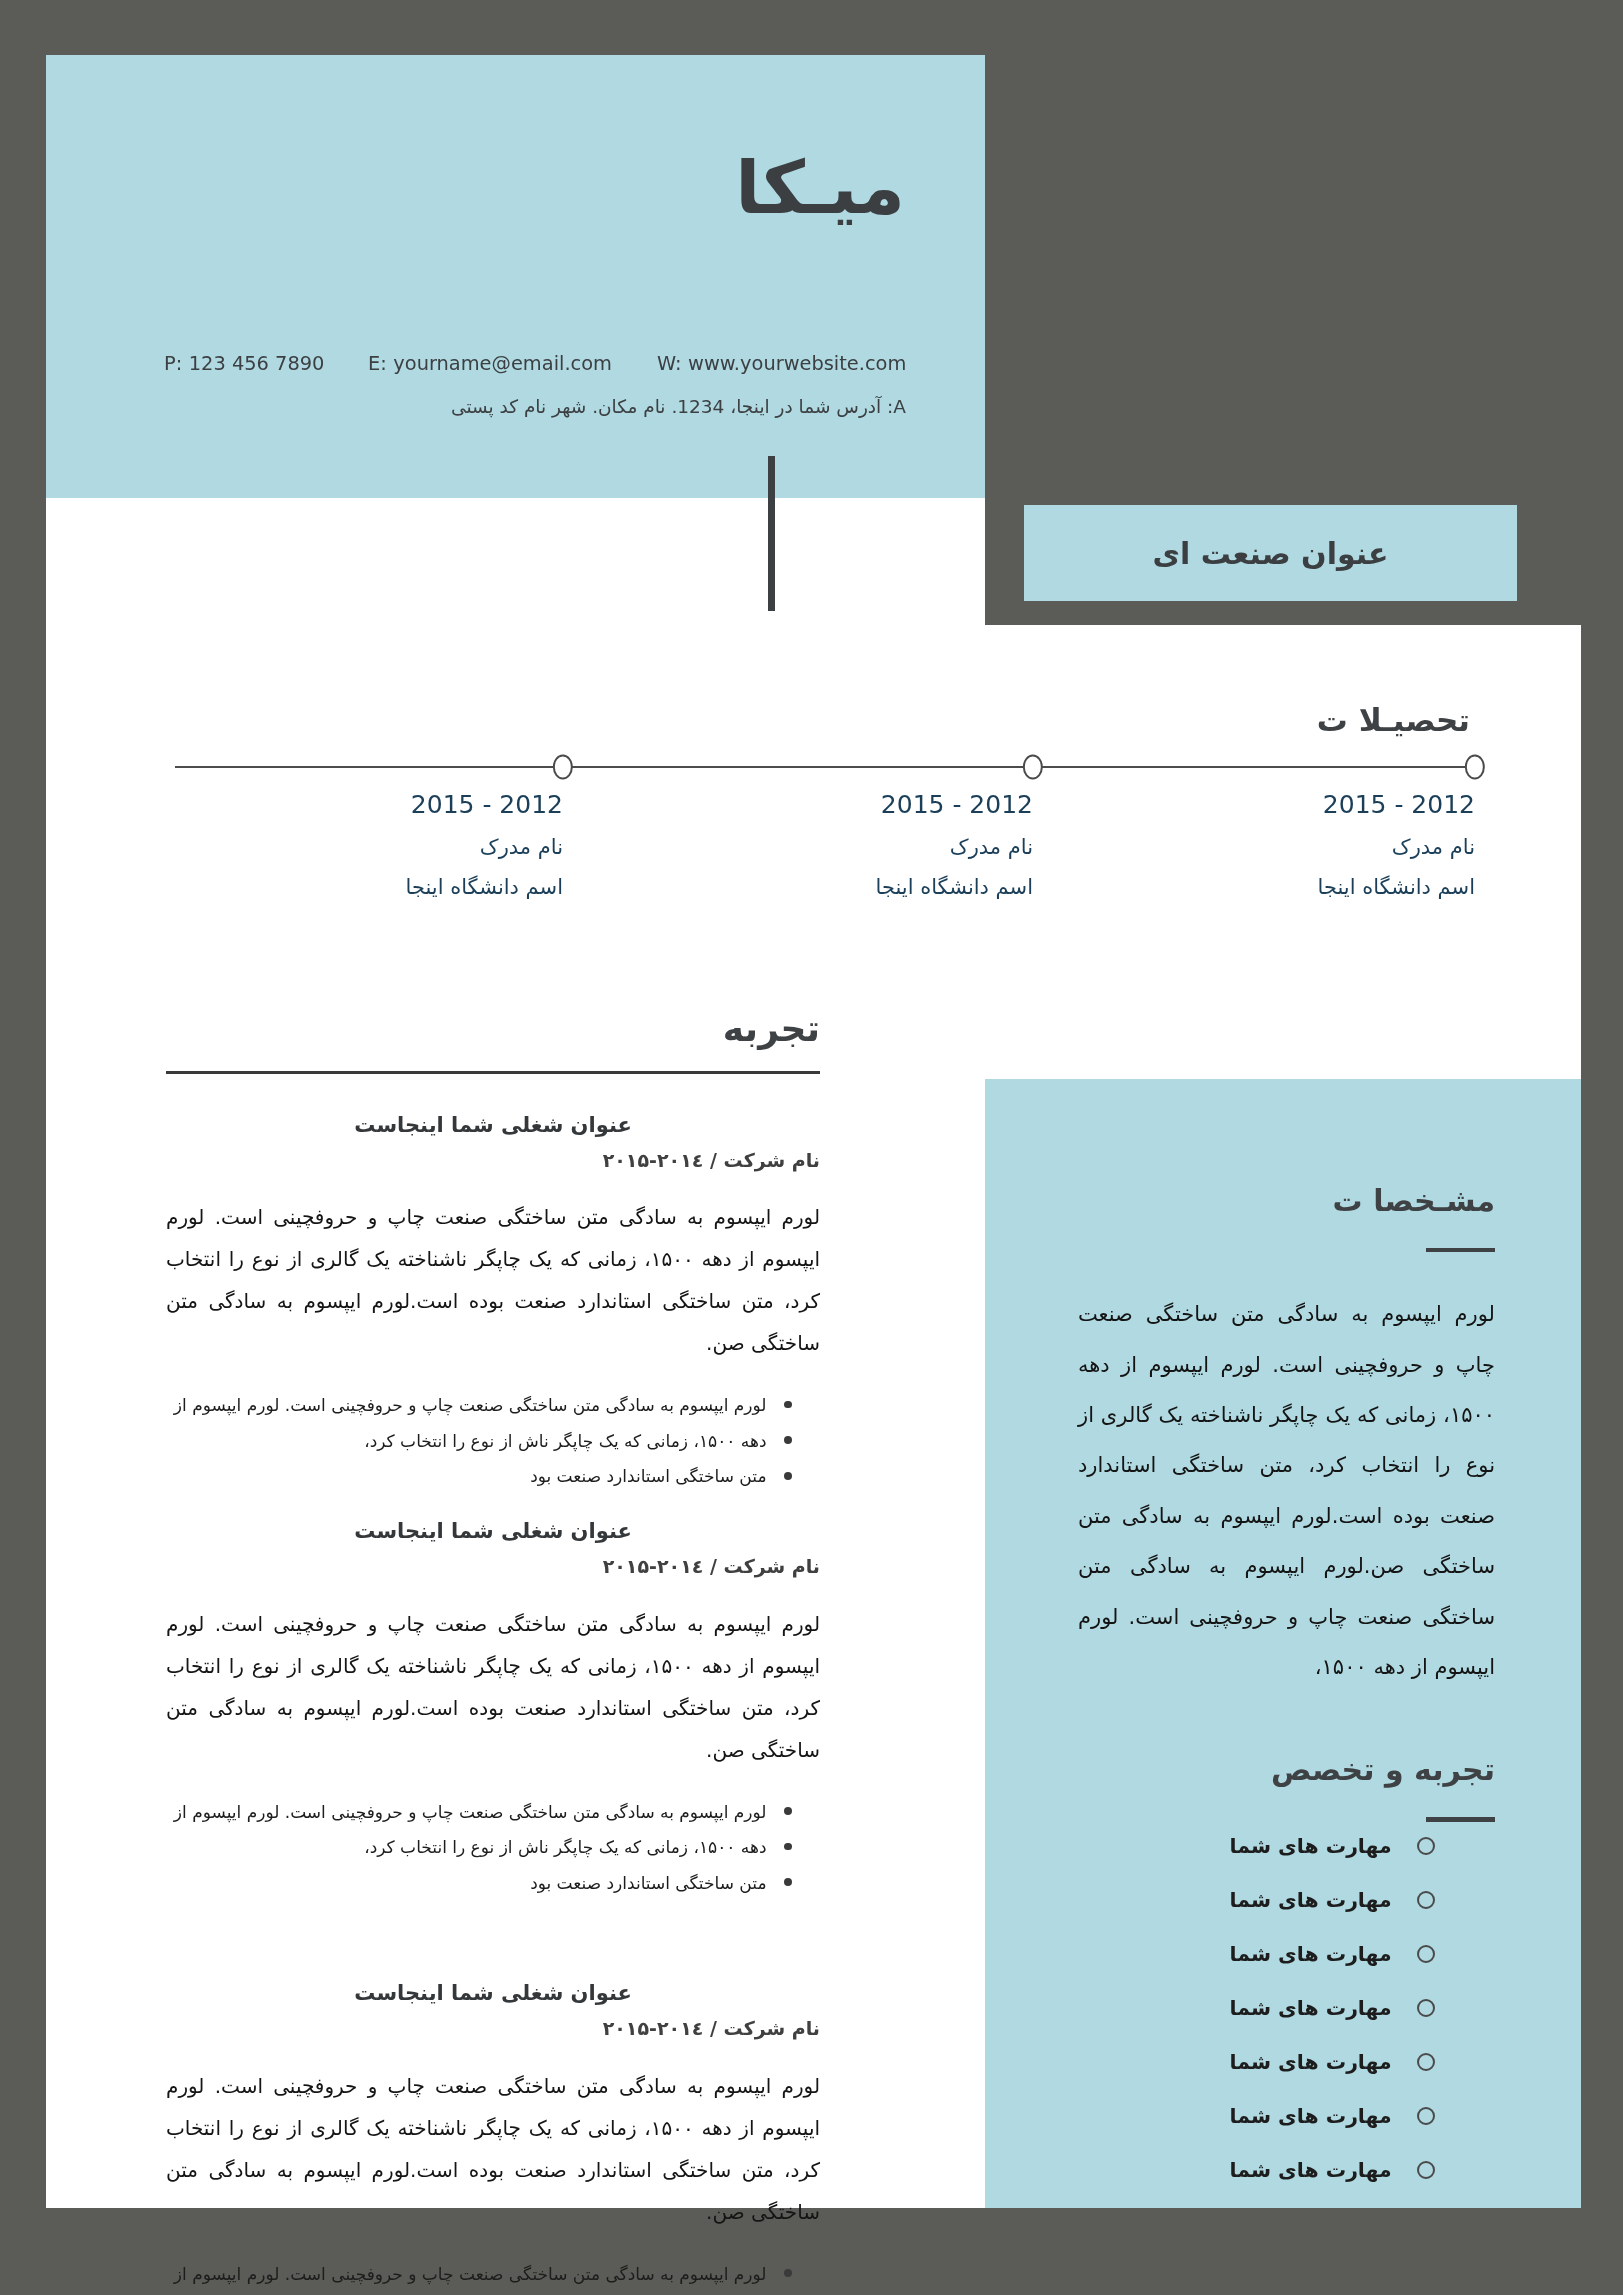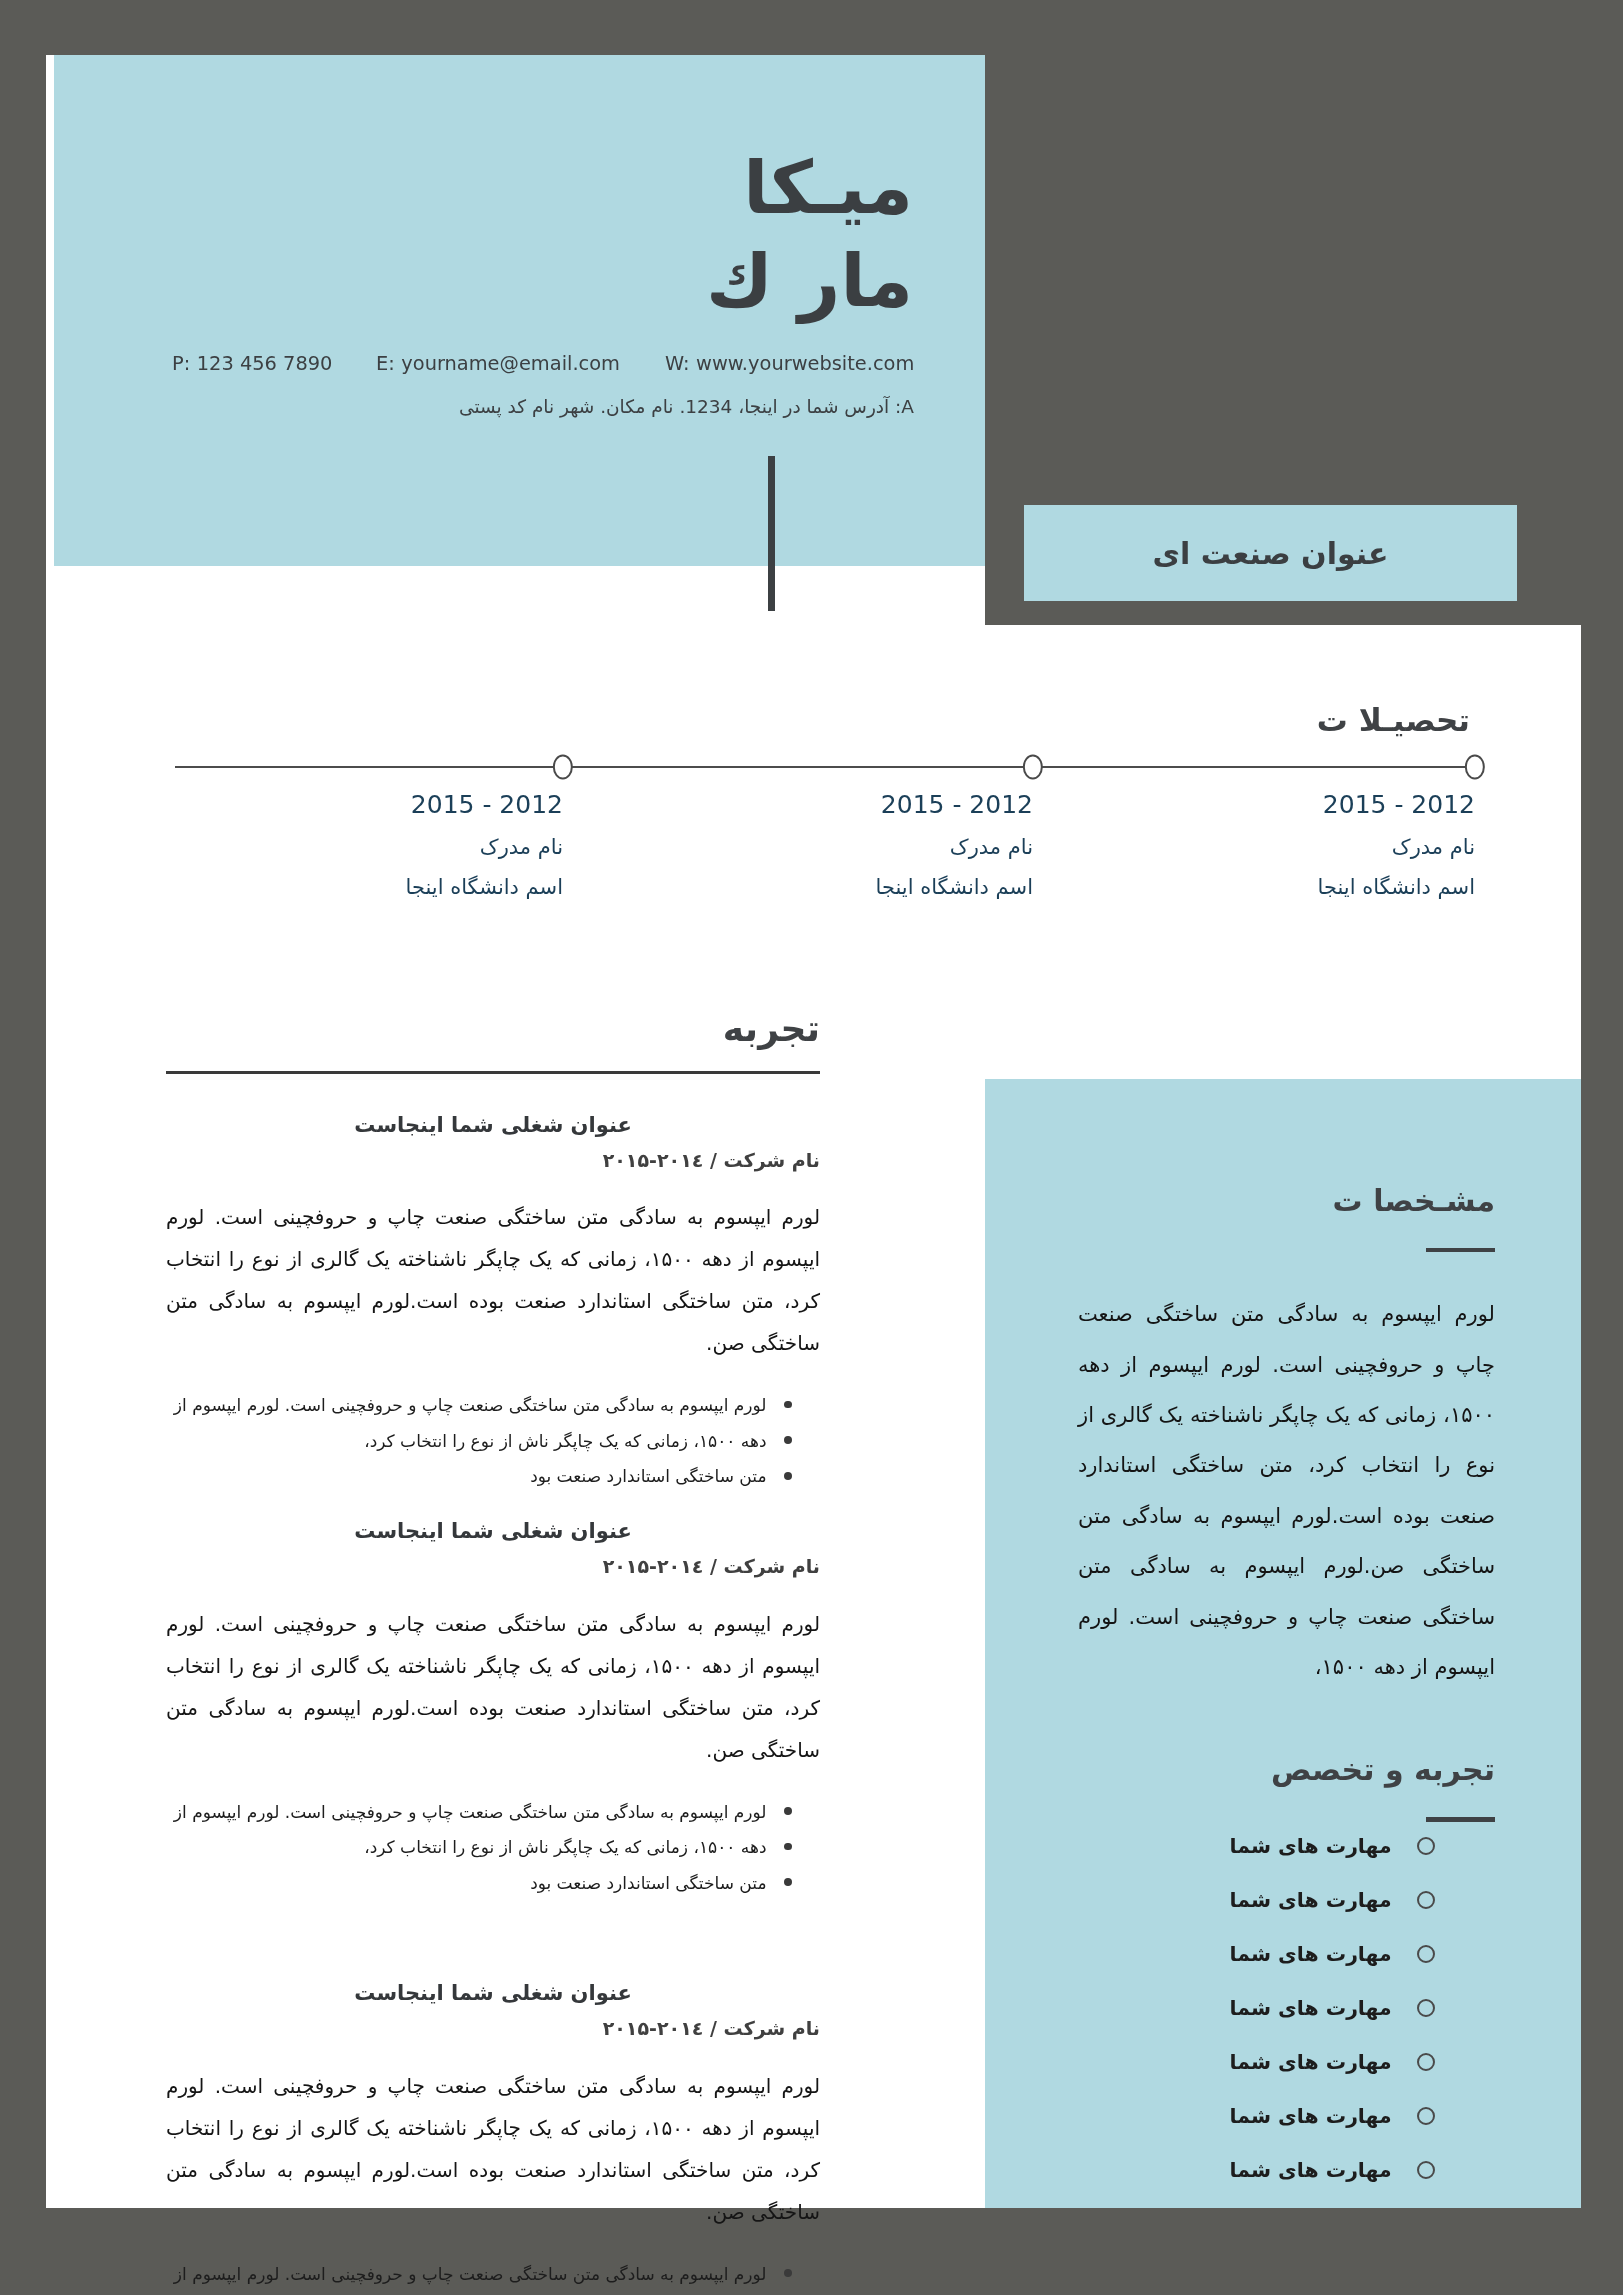--- a/index.html
+++ b/index.html
@@ -8,21 +8,21 @@
     background:#5b5b57;
     font-family:"DejaVu Sans", sans-serif;
     overflow:hidden;
   }
   .page{
     position:absolute;left:46px;top:55px;width:1535px;height:2153px;
     background:#ffffff;
   }
   
   .header-blue{
-    position:absolute;left:8px;top:0;width:939px;height:511px;
+    position:absolute;left:0;top:0;width:939px;height:443px;
     background:#b0d9e1;
   }
   .name-block{
     position:absolute;top:86px;right:80px;
     text-align:right;direction:rtl;
     font-size:73px;font-weight:bold;line-height:1.28;
     color:#3b3f42;letter-spacing:5.6px;
   }
   .contact-row{position:absolute;top:297px;left:0;width:100%;
     font-size:19.4px;color:#3c4043;}
@@ -118,21 +118,20 @@
   .skill-label{font-size:20.4px;font-weight:bold;color:#1d1d1d;}
 </style>
 </head>
 <body>
 
 <div class="page">
 
   <div class="header-blue">
     <div class="name-block">
       <div>میـکا</div>
-      <div>مار ك</div>
     </div>
     <div class="contact-row">
       <span class="c-item c-phone"><span class="c-label">P:</span><span>123 456 7890</span></span>
       <span class="c-item c-email"><span class="c-label">E:</span><span>yourname@email.com</span></span>
       <span class="c-item c-web"><span class="c-label">W:</span><span>www.yourwebsite.com</span></span>
     </div>
     <div class="address-line" dir="rtl">
       <span class="addr-label">A:</span>&nbsp;<span>آدرس شما در اینجا، 1234. نام مکان. شهر نام کد پستی</span>
     </div>
   </div>

